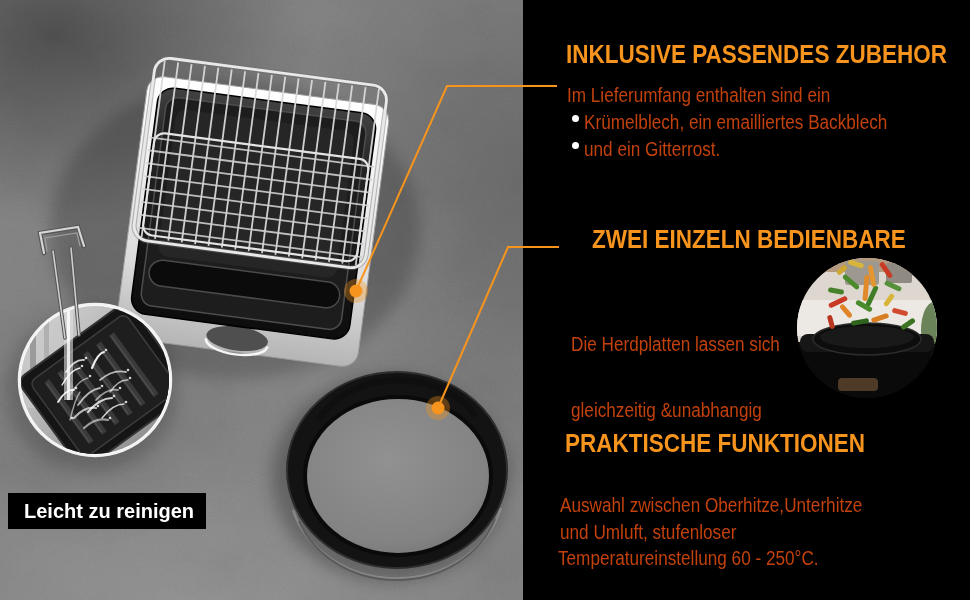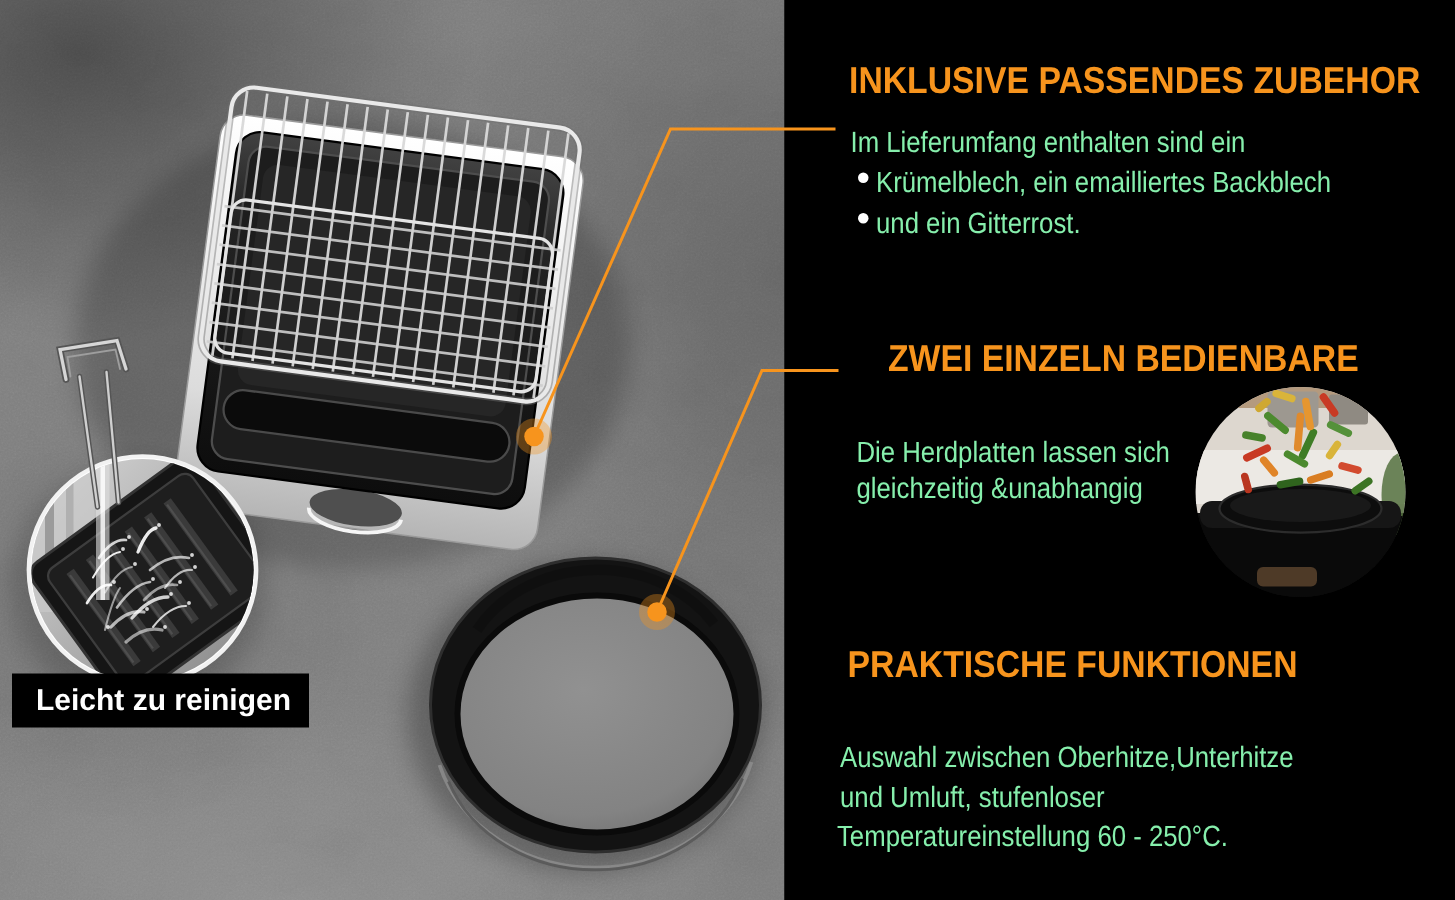--- a/index.html
+++ b/index.html
@@ -16,26 +16,26 @@
       radial-gradient(ellipse 260px 200px at 15% 70%, rgba(0,0,0,.10), transparent 65%);}
   .grain-svg{position:absolute;left:0;top:0;}
   .scene-svg{position:absolute;left:0;top:0;}
 
   .right-panel{position:absolute;left:523px;top:0;width:447px;height:600px;background:#000;}
 
   
   .h{position:absolute;font-weight:bold;font-size:25px;line-height:28px;white-space:nowrap;}
   .h .sq{display:inline-block;transform:scaleX(.9);transform-origin:0 0;white-space:nowrap;}
   .h2line{line-height:35px;}
-  .body{position:absolute;color:#86efac;font-size:19.5px;}
+  .body{position:absolute;color:#c2410c;font-size:19.5px;}
   .row{display:flex;align-items:flex-start;}
   .txt{display:inline-block;transform:scaleX(.88);transform-origin:0 0;white-space:nowrap;}
   .dot{flex:0 0 auto;width:7px;height:7px;border-radius:50%;background:#fff;margin:4px 5px 0 10px;}
   .lh27 .row{height:27px;}
-  .lh23 .row{height:23.5px;}
+  .lh23 .row{height:23.5px;margin-top:42px;}
   .lh26 .row{height:26.5px;}
 
   .badge{position:absolute;left:8px;top:449px;width:198px;height:36px;box-sizing:border-box;
          background:#000;color:#fff;font-weight:bold;font-size:20px;line-height:36px;
          padding-left:16px;white-space:nowrap;}
 </style>
 </head>
 <body>
 
 <div class="canvas">
@@ -315,15 +315,15 @@
         <span class="txt">Auswahl zwischen Oberhitze,Unterhitze</span>
       </div>
     <div class="row">
         <span class="txt">und Umluft, stufenloser</span>
       </div>
     <div class="row">
         <span class="txt" style="margin-left:-2px;">Temperatureinstellung 60 - 250°C.</span>
       </div>
   </div>
 
-  <div class="badge" style="background: rgb(0, 0, 0); color: rgb(255, 255, 255);">Leicht zu reinigen</div>
+  <div class="badge" style="background: rgb(0, 0, 0); color: rgb(255, 255, 255); margin-top: 44px;">Leicht zu reinigen</div>
 
 </div>
 
 </body></html>

